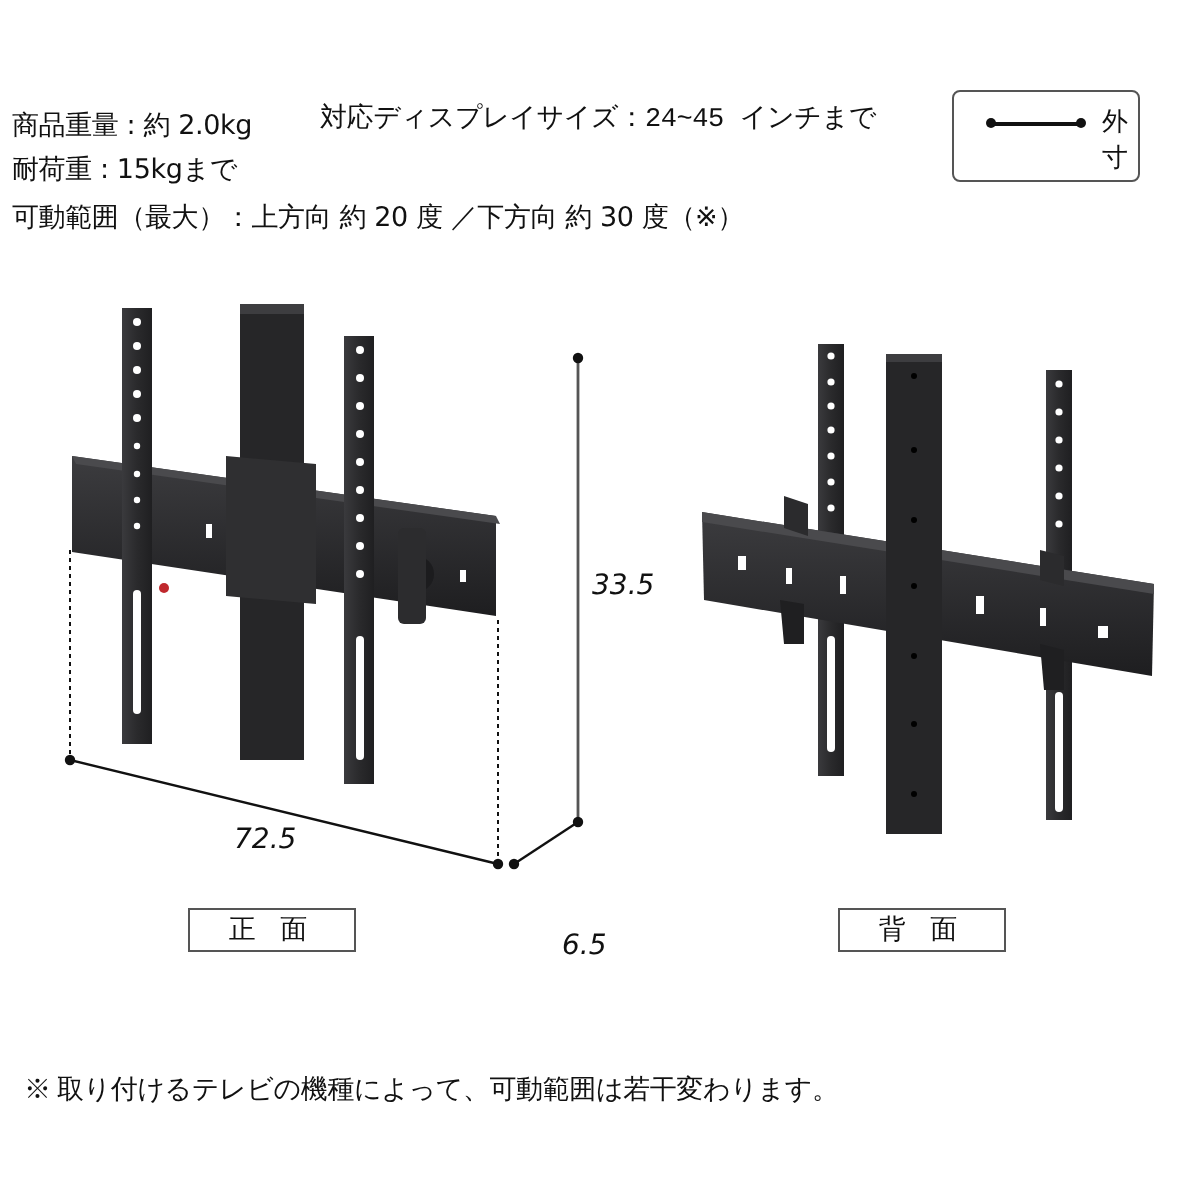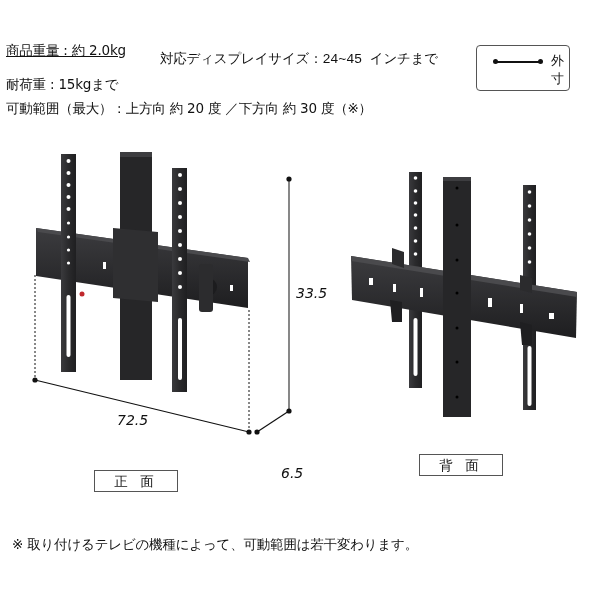--- a/index.html
+++ b/index.html
@@ -14,27 +14,27 @@
     }
     .legend-line { position: absolute; left: 18px; top: 15px; width: 46px; height: 1.5px; background: #111; }
     .legend-dot { position: absolute; width: 5px; height: 5px; border-radius: 50%; background: #111; top: -2px; }
     .legend-label { position: absolute; left: 74px; top: 6px; font-size: 13px; }
     .legend-unit { position: absolute; left: 0; right: 0; top: 24px; text-align: center; font-size: 13px; letter-spacing: 1px; }
     .view-label {
       position: absolute; width: 84px; height: 22px; border: 1px solid #555; box-sizing: border-box;
       text-align: center; font-size: 13.5px; line-height: 20px; letter-spacing: 4px; background: #fff;
     }
     .dim { position: absolute; font-size: 14px; font-style: italic; }
-    .note { position: absolute; left: 12px; top: 536px; font-size: 13.5px; white-space: nowrap; letter-spacing: -0.2px; }
+    .note { position: absolute; left: 12px; top: 536px; font-size: 13.5px; white-space: nowrap; letter-spacing: -0.2px; font-family: Liberation Serif, serif; }
     svg { position: absolute; left: 0; top: 0; }
   </style>
 </head>
 <body>
 
-<div class="spec" style="top:42px;text-decoration:underline;">商品重量 : 約 2.0kg</div>
+<div class="spec" style="top:54px;">商品重量 : 約 2.0kg</div>
 <div class="spec" style="top:50px; left:160px;font-family:Liberation Mono, monospace;">対応ディスプレイサイズ：24~45 インチまで</div>
 <div class="spec" style="top:76px;text-align:center;">耐荷重 : 15kgまで</div>
 <div class="spec" style="top:100px;">可動範囲（最大）：上方向 約 20 度 ／下方向 約 30 度（※）</div>
 
 <div class="legend-box">
   <div class="legend-line">
     <span class="legend-dot" style="left:-2px;"></span>
     <span class="legend-dot" style="right:-2px;"></span>
   </div>
   <span class="legend-label">外寸</span>
@@ -153,16 +153,16 @@
     <polygon points="520,322 532,325 532,345 522,345" fill="#1f1f21"></polygon>
     <polygon points="392,248 404,252 404,268 392,264" fill="#2b2b2d"></polygon>
     <polygon points="520,275 532,278 532,293 520,290" fill="#2b2b2d"></polygon>
   </g>
 </svg>
 
 <div class="dim" style="left:117px; top:412px;">72.5</div>
 <div class="dim" style="left:296px; top:285px;">33.5</div>
 <div class="dim" style="left:281px; top:426px;margin-top:39px;">6.5</div>
 
-<div class="view-label" style="left:94px; top:470px;">正 面</div>
+<div class="view-label" style="left:94px; top:454px;">正 面</div>
 <div class="view-label" style="left:419px; top:454px;">背 面</div>
 
 <div class="note">※ 取り付けるテレビの機種によって、可動範囲は若干変わります。</div>
 
 </body></html>

